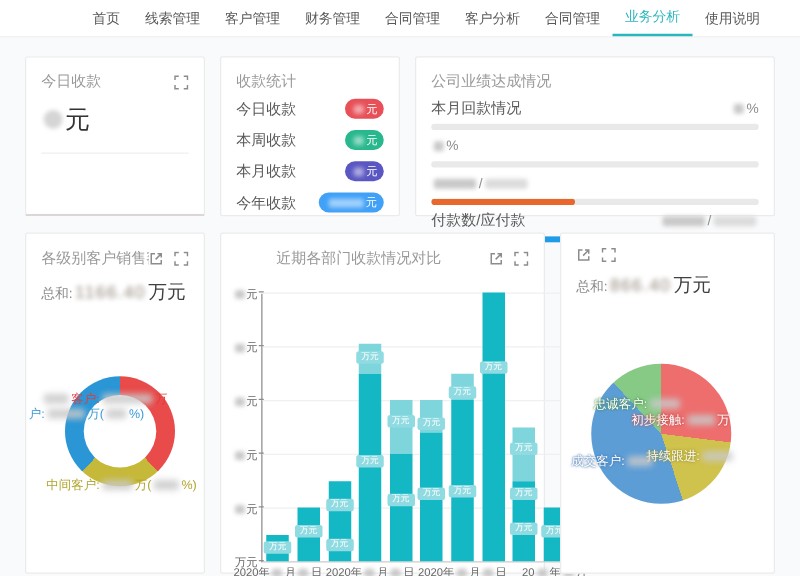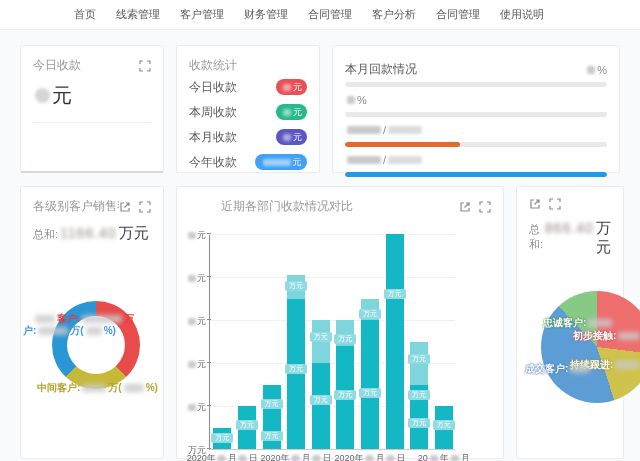--- a/index.html
+++ b/index.html
@@ -10,21 +10,21 @@
   .nav-item { font-size:11px; color:#595959; display:flex; align-items:center; padding:0 10px; cursor:pointer; }
   .nav-item.active { color:#2ab6bf; border-bottom:2px solid #2ab6bf; }
 
   .main { padding:15px 20px 0 20px; }
   .row { display:flex; gap:12px; }
   .row1 { margin-bottom:13px; }
   .card { background:#fff; border:1px solid #ebebeb; border-radius:2px; position:relative; padding:11px 12px; }
   .row1 .card { height:128px; }
   .row2 .card { height:273px; }
   .w-sm { width:144px; flex:none; }
-  .w-md { width:328px; flex:none;padding-left:44px; }
+  .w-md { width:260px; flex:none;padding-left:44px; }
   .w-fx { flex:1; }
 
   .card-title-row { display:flex; justify-content:space-between; align-items:center; }
   .card-title { font-size:12px; color:#999; white-space:nowrap; overflow:hidden; }
   .icons { display:flex; gap:8px; flex:none; }
   .icons svg { display:block; }
 
   
   .rd { display:inline-block; height:8px; background:#c9c9c9; border-radius:2px; filter:blur(1.6px); vertical-align:-1px; margin:0 2px; }
   .blurnum { filter:blur(2.2px); color:#93887d; }
@@ -53,21 +53,21 @@
   .fill { height:100%; border-radius:3px; }
 
   
   .sum-line { margin-top:9px; font-size:11px; color:#8c8c8c; display:flex; align-items:baseline; }
   .sum-line .blurnum { font-size:14px; margin:0 2px; letter-spacing:1px; }
   .sum-suffix { font-size:15px; color:#404040; }
 
   
   .donut, .pie { position:absolute; border-radius:50%; }
   .donut-hole { position:absolute; left:50%; top:50%; transform:translate(-50%,-50%); width:58px; height:58px; border-radius:50%; background:#fff; }
-  .chart-label { position:absolute; font-size:10px; font-weight:bold; white-space:nowrap; filter:blur(0.4px);text-align:center; }
+  .chart-label { position:absolute; font-size:10px; font-weight:normal; white-space:nowrap; filter:blur(0.4px);text-align:center; }
   .chart-label .rd { filter:blur(2.4px); opacity:.85; }
 
   
   .plot { position:absolute; left:32px; top:48px; width:246px; height:215px; border-left:1px solid #8c8c8c; border-bottom:1px solid #ccc; }
   .gridline { position:absolute; left:0; right:0; height:1px; background:#f0f0f0; }
   .ytick { position:absolute; left:-36px; width:32px; text-align:right; font-size:9px; color:#666; transform:translateY(4px); }
   .ytick .rd { width:8px; height:7px; margin:0 1px 0 0; }
   .ytick .dash { position:absolute; right:-5px; top:4px; width:4px; height:1px; background:#8c8c8c; }
   .bar { position:absolute; bottom:0; display:flex; flex-direction:column-reverse; }
   .seg-dark { background:#14b7c4; }
@@ -80,20 +80,21 @@
 <body>
 
 <div class="nav" id="nav">
     <div class="nav-item">首页</div>
     <div class="nav-item">线索管理</div>
     <div class="nav-item">客户管理</div>
     <div class="nav-item">财务管理</div>
     <div class="nav-item">合同管理</div>
     <div class="nav-item">客户分析</div>
     <div class="nav-item">合同管理</div>
+    <div class="nav-item active">业务分析</div>
     <div class="nav-item">使用说明</div>
   </div>
 
 <div class="main">
 
   <div class="row row1">
 
     <div class="card w-sm carda">
       <div class="card-title-row">
         <span class="card-title">今日收款</span>
@@ -142,20 +143,23 @@
             <div class="stat-label">今年收款</div>
             <div class="pill wide" style="background: rgb(65, 161, 247);">
               <span class="rd" style="width: 28px;"></span>
               <span>元</span>
             </div>
           </div>
         </div>
     </div>
 
     <div class="card w-fx">
+      <div class="card-title-row">
+        <span class="card-title">公司业绩达成情况</span>
+      </div>
       <div id="perf-rows">
           <div class="perf-row">
             <div class="perf-top">
               <div class="stat-label">本月回款情况</div>
               <div class="perf-val">
                 <span class="rd" style="width: 8px;"></span>
                 <span>%</span>
               </div>
             </div>
             <div class="track">
@@ -180,20 +184,21 @@
                 <span> / </span>
                 <span class="rd lite" style="width: 34px;"></span>
               </div>
             </div>
             <div class="track">
               <div class="fill" style="width: 44%; background: rgb(232, 103, 44);"></div>
             </div>
           </div>
           <div class="perf-row">
             <div class="perf-top">
+              <div class="stat-label">付款数/应付款</div>
               <div class="perf-val">
                 <span class="rd" style="width: 34px;"></span>
                 <span> / </span>
                 <span class="rd lite" style="width: 34px;"></span>
               </div>
             </div>
             <div class="track">
               <div class="fill" style="width: 100%; background: rgb(30, 155, 233);"></div>
             </div>
           </div>
@@ -339,19 +344,19 @@
       </div>
       <div class="sum-line">
         <span>总和:</span>
         <span class="blurnum">866.40</span>
         <span class="sum-suffix">万元</span>
       </div>
       <div class="pie" id="pie" style="left: 24px; top: 104px; width: 112px; height: 112px; background: conic-gradient(rgb(238, 110, 110) 0%, rgb(238, 110, 110) 27%, rgb(207, 194, 77) 27%, rgb(207, 194, 77) 45%, rgb(92, 157, 214) 45%, rgb(92, 157, 214) 88%, rgb(134, 202, 134) 88%, rgb(134, 202, 134) 100%);"></div>
       <div id="pie-labels">
           <div class="chart-label" style="left: 26px; top: 129px; color: rgb(255, 255, 255); text-shadow: rgb(74, 138, 74) 0px 0px 2px, rgb(74, 138, 74) 0px 0px 2px;"><span>忠诚客户:</span><span class="rd" style="width: 24px;"></span></div>
           <div class="chart-label" style="left: 56px; top: 142px; color: rgb(255, 255, 255); text-shadow: rgb(192, 80, 80) 0px 0px 2px, rgb(192, 80, 80) 0px 0px 2px;"><span>初步接触:</span><span class="rd" style="width: 22px;"></span><span>万</span></div>
-          <div class="chart-label" style="left: 53px; top: 171px; color: rgb(255, 255, 255); text-shadow: rgb(154, 143, 46) 0px 0px 2px, rgb(154, 143, 46) 0px 0px 2px;"><span>持续跟进:</span><span class="rd" style="width: 24px;"></span></div>
+          <div class="chart-label" style="left: 68px; top: 171px; color: rgb(255, 255, 255); text-shadow: rgb(154, 143, 46) 0px 0px 2px, rgb(154, 143, 46) 0px 0px 2px;"><span>持续跟进:</span><span class="rd" style="width: 24px;"></span></div>
           <div class="chart-label" style="left: 8px; top: 175px; color: rgb(255, 255, 255); text-shadow: rgb(74, 122, 176) 0px 0px 2px, rgb(74, 122, 176) 0px 0px 2px;"><span>成交客户:</span><span class="rd" style="width: 20px;"></span></div>
         </div>
     </div>
 
   </div>
 </div>
 
 </body></html>

